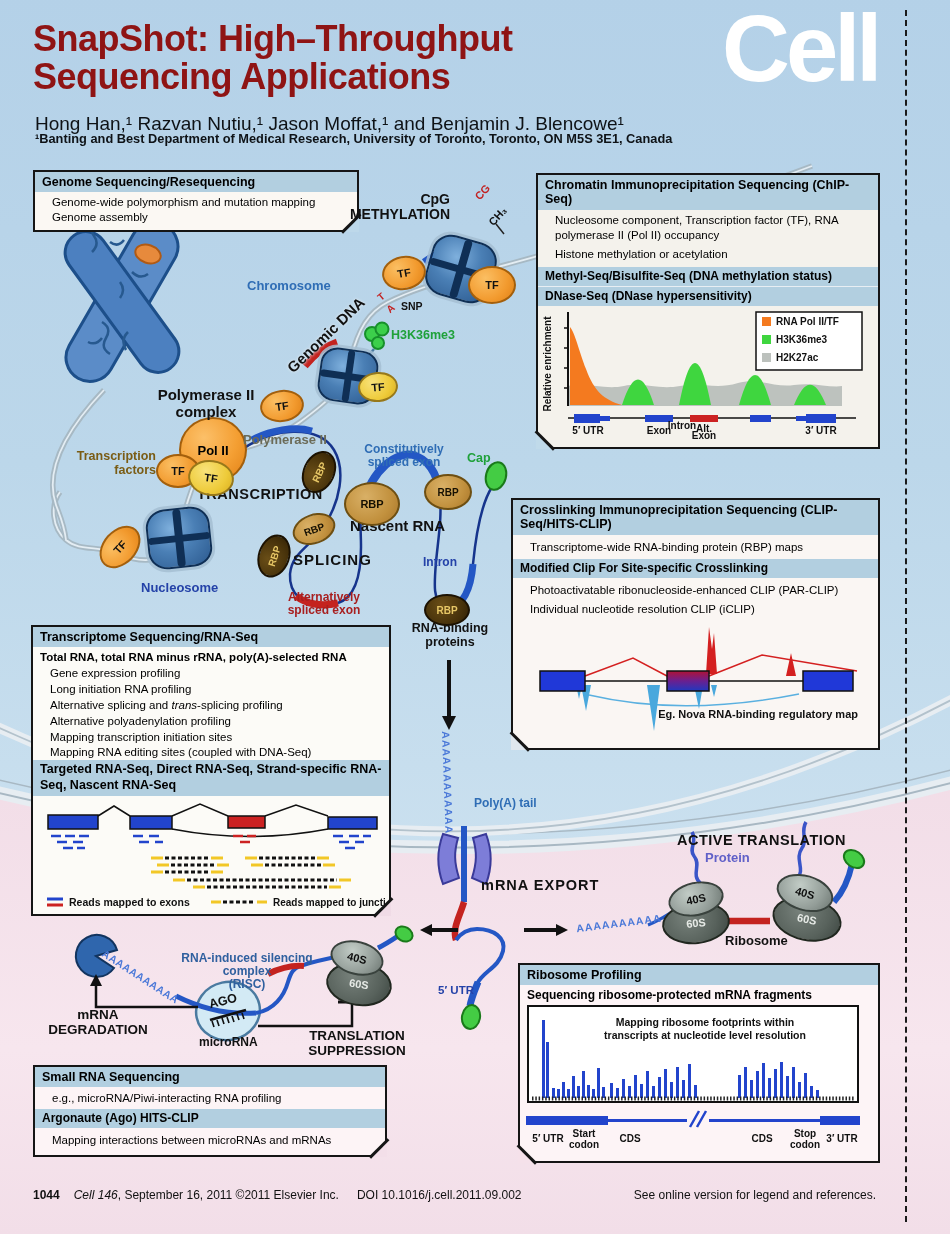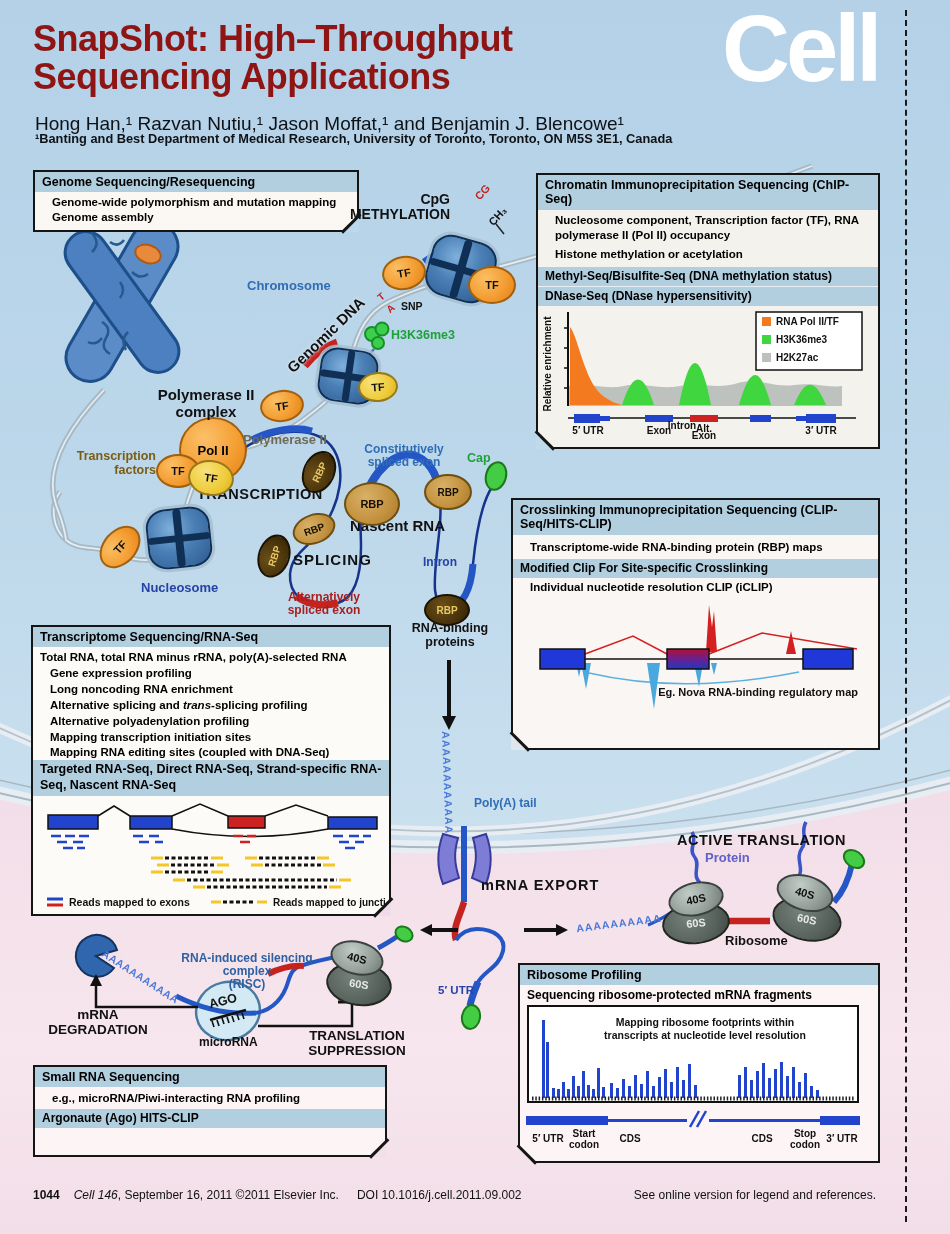--- a/index.html
+++ b/index.html
@@ -28,21 +28,21 @@
     background:radial-gradient(circle at 36% 30%,#fcc069,#f49f33 55%,#e07f14);border:2.5px solid #a35f0c;
     display:flex;align-items:center;justify-content:center;font-weight:bold;font-size:13px}
   .nucleosome{position:absolute;z-index:3;border-radius:30%;
     background:radial-gradient(circle at 38% 32%,#7fb0dd 0%,#4a7fb5 45%,#2c5a8f 100%);
     border:2.5px solid #0f2f55;box-shadow:0 0 0 3px rgba(165,190,210,.85)}
   .nucleosome::before{content:"";position:absolute;left:-2%;top:44%;width:104%;height:13%;background:#0f2f55;border-radius:4px}
   .nucleosome::after{content:"";position:absolute;top:-2%;left:44%;height:104%;width:13%;background:#0f2f55;border-radius:4px}
   
   .box{position:absolute;border:2px solid #151515;background:#fbf8f3;z-index:3}
   .bh{background:#b2cfe0;font-weight:bold;font-size:12.5px;padding:3px 7px;line-height:1.15}
-  .bi{font-weight:bold;font-size:11.5px;padding:2px 6px 2px 17px;line-height:1.3}
+  .bi{font-weight:normal;font-size:11.5px;padding:2px 6px 2px 17px;line-height:1.3}
   .bi0{font-weight:bold;font-size:11.5px;padding:3px 6px 1px 7px;line-height:1.25}
   .bb{background:#b2cfe0;font-weight:bold;font-size:12px;padding:2px 7px;line-height:1.25}
   .pinkbox{background:#fdf4f6}
   .corner{position:absolute;width:17px;height:17px;z-index:4}
   .corner .fill{position:absolute;inset:0}
   .corner .line{position:absolute;left:-4px;top:7px;width:26px;height:2.5px;background:#151515}
   .cbr{right:-2px;bottom:-2px}
   .cbr .fill{clip-path:polygon(100% 0,100% 100%,0 100%)}
   .cbr .line{transform:rotate(-45deg)}
   .cbl{left:-2px;bottom:-2px}
@@ -326,20 +326,21 @@
     <div class="corner cbl">
         <div class="fill" style="background:#c0daea"></div>
         <div class="line"></div>
       </div>
   </div>
 
   <div class="box" style="left:511px;top:498px;width:365px;height:248px;background:#faf6f3">
     <div class="bh">Crosslinking Immunoprecipitation Sequencing (CLIP-Seq/HITS-CLIP)</div>
     <div class="bi" style="padding-top:5px;padding-bottom:4px">Transcriptome-wide RNA-binding protein (RBP) maps</div>
     <div class="bb">Modified Clip For Site-specific Crosslinking</div>
+    <div class="bi" style="padding-top:5px">Photoactivatable ribonucleoside-enhanced CLIP (PAR-CLIP)</div>
     <div class="bi">Individual nucleotide resolution CLIP (iCLIP)</div>
     <svg width="361" height="116" viewBox="0 0 361 116">
       <path d="M27,62 L340,62" stroke="#111" stroke-width="1.5"></path>
       <path d="M72,57 L120,39 L154,57" stroke="#d42020" stroke-width="1.5" fill="none"></path>
       <path d="M196,57 L249,36 L344,52" stroke="#d42020" stroke-width="1.5" fill="none"></path>
       <path d="M193,55 L196,8 L199,30 L201,14 L204,55 Z" fill="#d42020"></path>
       <path d="M273,57 L278,34 L283,57 Z" fill="#d42020"></path>
       <path d="M76,76 Q170,98 286,75" stroke="#5ab0e0" stroke-width="1.6" fill="none"></path>
       <path d="M63,66 L66,80 L69,66 Z M68,66 L73,92 L78,66 Z M134,66 L141,112 L147,66 Z M181,66 L186,90 L190,66 Z M198,66 L201,78 L204,66 Z" fill="#49a8dd"></path>
       <rect x="27" y="52" width="45" height="20" fill="#2038d8" stroke="#111" stroke-width="1.5"></rect>
@@ -350,21 +351,21 @@
     <div class="corner cbl">
         <div class="fill" style="background:#dfe7ee"></div>
         <div class="line"></div>
       </div>
   </div>
 
   <div class="box" style="left:31px;top:625px;width:356px;height:287px;background:#fcfbf7">
     <div class="bh">Transcriptome Sequencing/RNA-Seq</div>
     <div class="bi0">Total RNA, total RNA minus rRNA, poly(A)-selected RNA</div>
     <div class="bi" style="padding-top:0;padding-bottom:0">Gene expression profiling</div>
-    <div class="bi" style="padding-top:1px;padding-bottom:0">Long noncoding RNA enrichment</div>
+    <div class="bi" style="padding-top:1px;padding-bottom:0">Long initiation RNA profiling</div>
     <div class="bi" style="padding-top:1px;padding-bottom:0"><span>Alternative splicing and </span><span style="font-style:italic">trans</span><span>-splicing profiling</span></div>
     <div class="bi" style="padding-top:1px;padding-bottom:0">Alternative polyadenylation profiling</div>
     <div class="bi" style="padding-top:1px;padding-bottom:0">Mapping transcription initiation sites</div>
     <div class="bi" style="padding-top:1px;padding-bottom:0">Mapping RNA editing sites (coupled with DNA-Seq)</div>
     <div class="bb" style="font-size:12.5px">Targeted RNA-Seq, Direct RNA-Seq, Strand-specific RNA-Seq, Nascent RNA-Seq</div>
     <svg width="352" height="118" viewBox="0 0 352 118">
       <path d="M65,20 L81,10 L97,20 M139,20 L167,8 L195,20 M232,20 L263,9 L295,20" stroke="#111" stroke-width="1.5" fill="none"></path>
       <path d="M139,33 Q217,48 295,33" stroke="#111" stroke-width="1.5" fill="none"></path>
       <rect x="15" y="19" width="50" height="14" fill="#2244cc" stroke="#111" stroke-width="1.5"></rect>
       <rect x="97" y="20" width="42" height="13" fill="#2244cc" stroke="#111" stroke-width="1.5"></rect>
@@ -394,20 +395,21 @@
     <div class="corner cbr">
         <div class="fill" style="background:#f0dbe6"></div>
         <div class="line"></div>
       </div>
   </div>
 
   <div class="box pinkbox" style="left:33px;top:1065px;width:350px;height:88px">
     <div class="bh">Small RNA Sequencing</div>
     <div class="bi" style="padding-top:4px;padding-bottom:3px">e.g., microRNA/Piwi-interacting RNA profiling</div>
     <div class="bb">Argonaute (Ago) HITS-CLIP</div>
+    <div class="bi" style="padding-top:5px">Mapping interactions between microRNAs and mRNAs</div>
     <div class="corner cbr">
         <div class="fill" style="background:#f3dfe9"></div>
         <div class="line"></div>
       </div>
   </div>
 
   <div class="box pinkbox" style="left:518px;top:963px;width:358px;height:196px">
     <div class="bh">Ribosome Profiling</div>
     <div class="bi0" style="font-size:12px">Sequencing ribosome-protected mRNA fragments</div>
     <svg width="354" height="150" viewBox="0 0 354 150">

